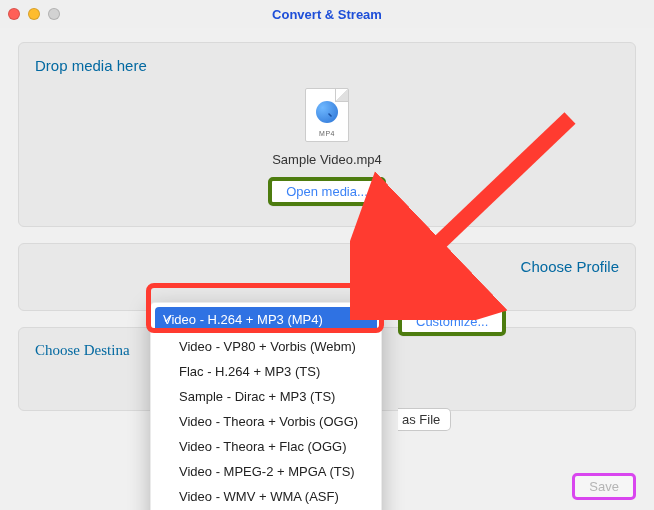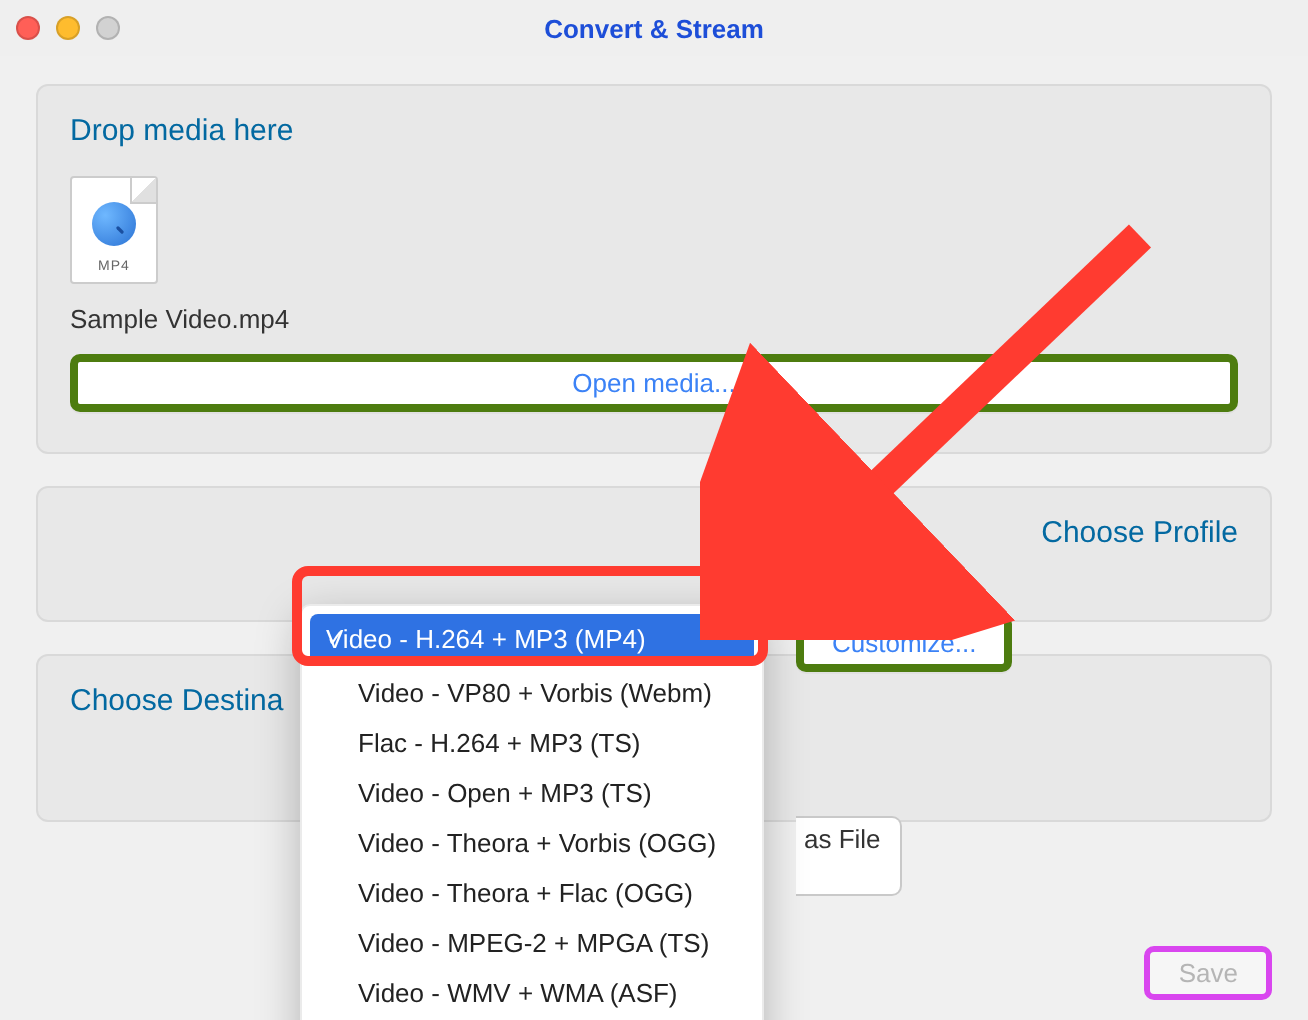--- a/index.html
+++ b/index.html
@@ -52,20 +52,21 @@
       position: relative;
     }
     .panel-title {
       color: #0369a1;
       font-size: 15px;
       margin-bottom: 8px;
     }
     .drop-area {
       display: flex;
       flex-direction: column;
+      align-items: center;
       gap: 10px;
       padding: 6px 0 6px;
     }
     .file-icon {
       width: 44px;
       height: 54px;
       background: #fff;
       border: 1px solid #ccc;
       border-radius: 2px;
       position: relative;
@@ -176,39 +177,39 @@
       bottom: 10px;
       font-size: 13px;
       padding: 3px 14px;
       border-radius: 5px;
       border: 3px solid #d946ef;
       background: #f6f6f6;
       color: #b5b5b5;
       cursor: default;
     }
     .panel-profile { height: 68px; text-align: right; }
-    .panel-dest { height: 84px; }
+    .panel-dest { height: 84px; font-family: Liberation Serif, serif; }
     .customize-btn-wrap {
       position: absolute;
       left: 398px;
       top: 307px;
       z-index: 4;
     }
     .saveas-peek {
       position: absolute;
       left: 398px;
       top: 408px;
       font-size: 13px;
       color: #333;
       background: #fff;
       border: 1px solid #c9c9c9;
       border-top-right-radius: 5px;
       border-bottom-right-radius: 5px;
       border-left: none;
-      padding: 3px 10px 20px 4px;
+      padding: 3px 10px 3px 4px;
       z-index: 2;
     }
   </style>
 </head>
 <body>
 
 <div class="titlebar">
   <div class="traffic-lights">
     <div class="tl tl-close"></div>
     <div class="tl tl-min"></div>
@@ -250,21 +251,21 @@
   <button class="mac-btn">Customize...</button>
 </div>
 
 <div class="saveas-peek">as File</div>
 
 <div class="profile-row">
   <div class="dropdown-open">
     <div class="dd-item selected">Video - H.264 + MP3 (MP4)</div>
     <div class="dd-item">Video - VP80 + Vorbis (Webm)</div>
     <div class="dd-item">Flac - H.264 + MP3 (TS)</div>
-    <div class="dd-item">Video - Open + MP3 (TS)</div>
+    <div class="dd-item">Sample - Dirac + MP3 (TS)</div>
     <div class="dd-item">Video - Theora + Vorbis (OGG)</div>
     <div class="dd-item">Video - Theora + Flac (OGG)</div>
     <div class="dd-item">Video - MPEG-2 + MPGA (TS)</div>
     <div class="dd-item">Video - WMV + WMA (ASF)</div>
     <div class="dd-item">Video - DIV3 + MP3 (ASF)</div>
   </div>
 </div>
 
 <div class="highlight-box"></div>
 

